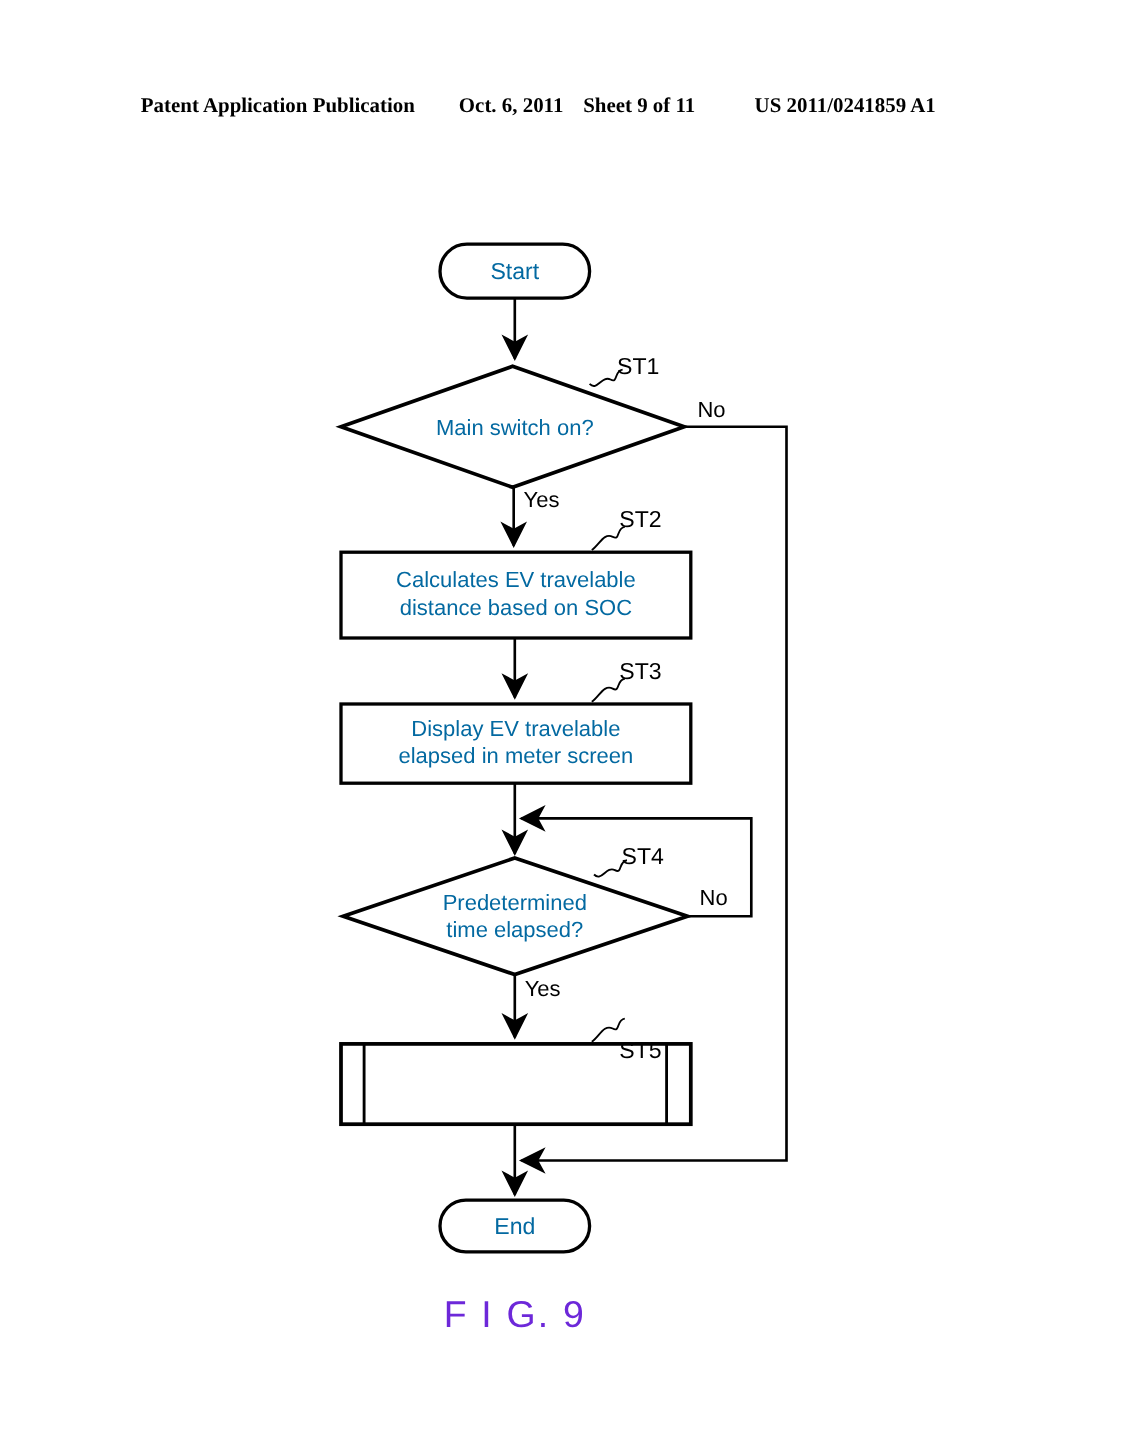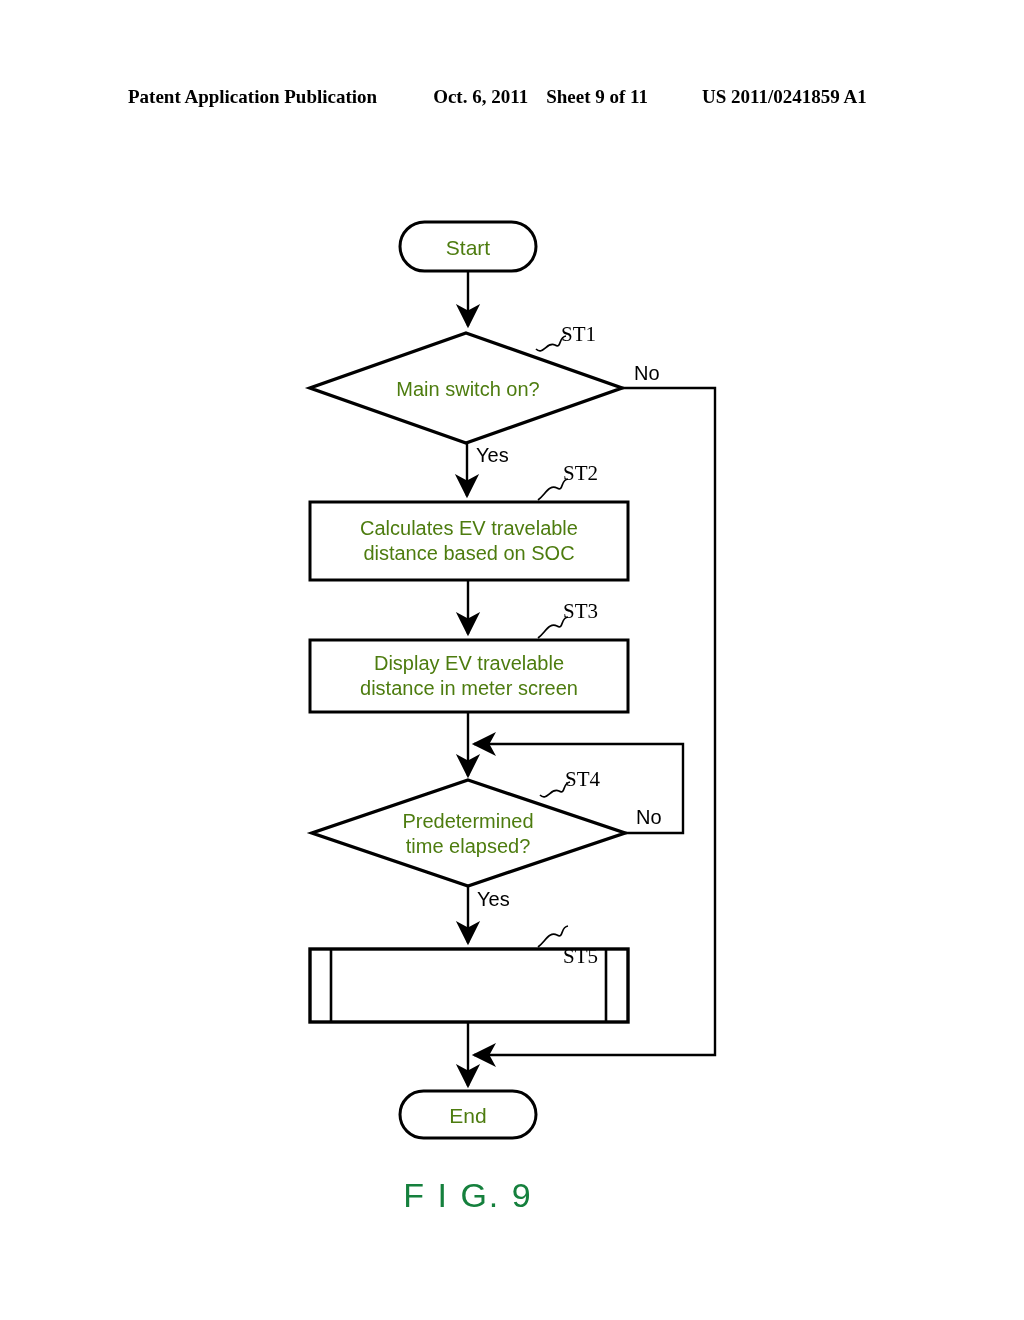--- a/index.html
+++ b/index.html
@@ -27,70 +27,70 @@
     height: 26px;
     font-family: "Liberation Serif", serif;
     font-weight: bold;
     font-size: 19px;
     letter-spacing: 0px;
     display: flex;
     align-items: baseline;
     white-space: nowrap;
   }
   #header .h-pub   { }
-  #header .h-date  { margin-left: 56px; }
+  #header .h-date  { margin-left: 40px; }
   #header .h-sheet { margin-left: 18px; }
   #header .h-num   { margin-left: 54px; }
 
   
   #flow-svg {
     position: absolute;
     left: 0;
     top: 0;
     width: 1024px;
     height: 1320px;
   }
 
   
   .node-label {
     position: absolute;
     text-align: center;
     font-family: "Liberation Sans", sans-serif;
     font-size: 20px;
     line-height: 25px;
-    color: #4d7c0f;
+    color: #0369a1;
     white-space: pre-line;
     pointer-events: none;
   }
   .term-label { font-size: 21px; }
   .edge-label {
     position: absolute;
     font-family: "Liberation Sans", sans-serif;
     font-size: 20px;
     color: #000000;
     white-space: nowrap;
   }
   .step-tag {
     position: absolute;
-    font-family: Liberation Serif, serif;
+    font-family: Liberation Sans, sans-serif;
     font-size: 21px;
     color: #000;
     white-space: nowrap;
     text-align: right;
   }
   #fig-caption {
     position: absolute;
     left: 0;
     top: 1176px;
     width: 936px;
     text-align: center;
     font-family: "Liberation Sans", sans-serif;
     font-size: 34px;
     letter-spacing: 2px;
-    color: #15803d;
+    color: #6d28d9;
   }
 </style>
 </head>
 <body>
 
 <div id="page">
 
   <div id="header">
     <span class="h-pub">Patent Application Publication</span>
     <span class="h-date">Oct. 6, 2011</span>
@@ -145,21 +145,21 @@
   </svg>
 
   <div class="node-label term-label" style="left:400px; top:235px; width:136px;">Start</div>
 
   <div class="node-label" style="left:330px; top:377px; width:276px;">Main switch on?</div>
 
   <div class="node-label" style="left:318px; top:516px; width:302px;">Calculates EV travelable
 distance based on SOC</div>
 
   <div class="node-label" style="left:318px; top:651px; width:302px;">Display EV travelable
-distance in meter screen</div>
+elapsed in meter screen</div>
 
   <div class="node-label" style="left:332px; top:809px; width:272px;">Predetermined
 time elapsed?</div>
 
 
   <div class="node-label term-label" style="left:400px; top:1103px; width:136px;">End</div>
 
   <div class="step-tag" style="left:561px; top:322px;">ST1</div>
   <div class="step-tag" style="left:563px; top:461px;">ST2</div>
   <div class="step-tag" style="left:563px; top:599px;">ST3</div>

